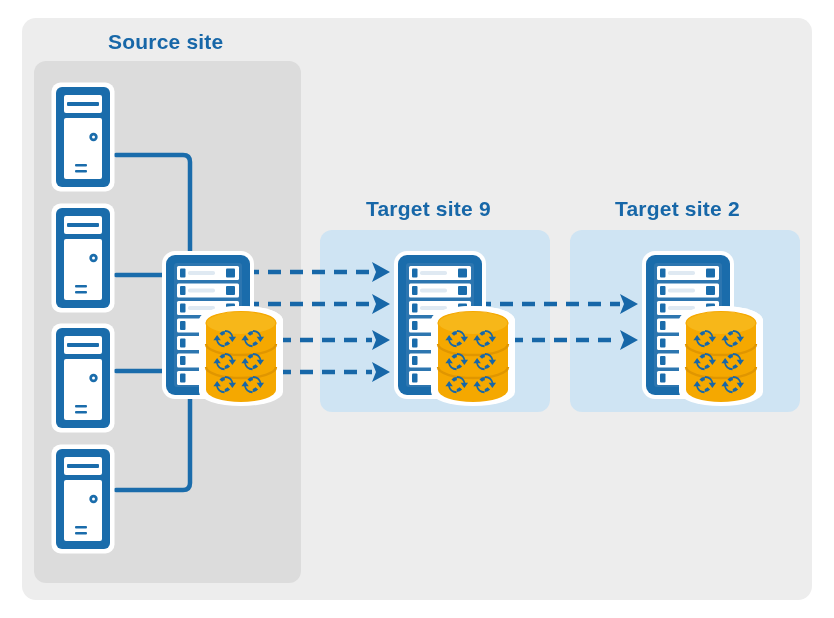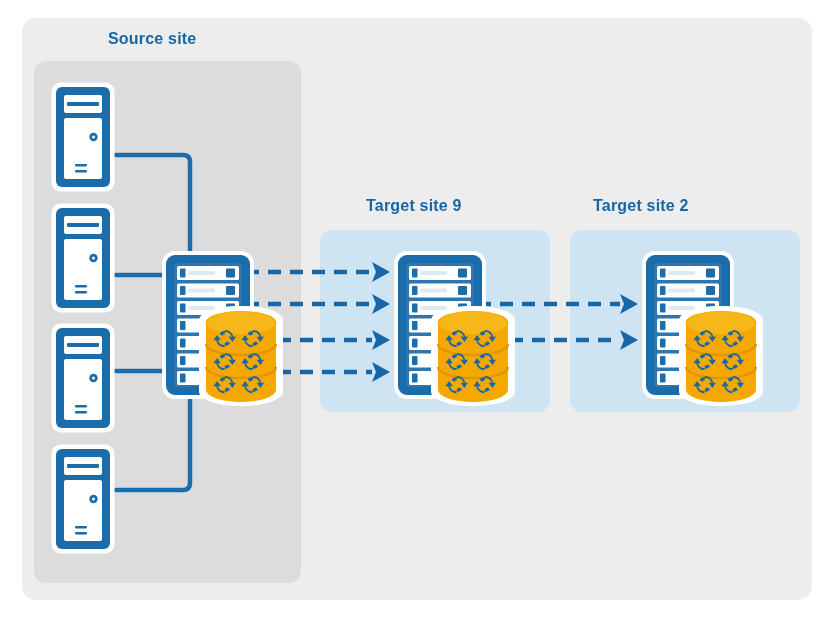--- a/index.html
+++ b/index.html
@@ -40,27 +40,27 @@
     border-radius: 12px;
   }
   #target-panel-1 { left: 320px; top: 230px; width: 230px; height: 182px; }
   #target-panel-2 { left: 570px; top: 230px; width: 230px; height: 182px; }
 
   
   .site-title {
     position: absolute;
     color: #1767a8;
     font-weight: bold;
-    font-size: 16px;
+    font-size: 21px;
     letter-spacing: 0.2px;
     white-space: nowrap;
   }
   #title-source   { left: 108px; top: 30px; }
   #title-target-1 { left: 366px; top: 197px; }
-  #title-target-2 { left: 593px; top: 197px; text-align: right; }
+  #title-target-2 { left: 615px; top: 197px; text-align: right; }
 
   
   svg.layer {
     position: absolute;
     left: 0; top: 0;
     width: 834px; height: 618px;
     overflow: visible;
   }
   #wire-layer { z-index: 3; }
   #icon-layer { z-index: 4; }

